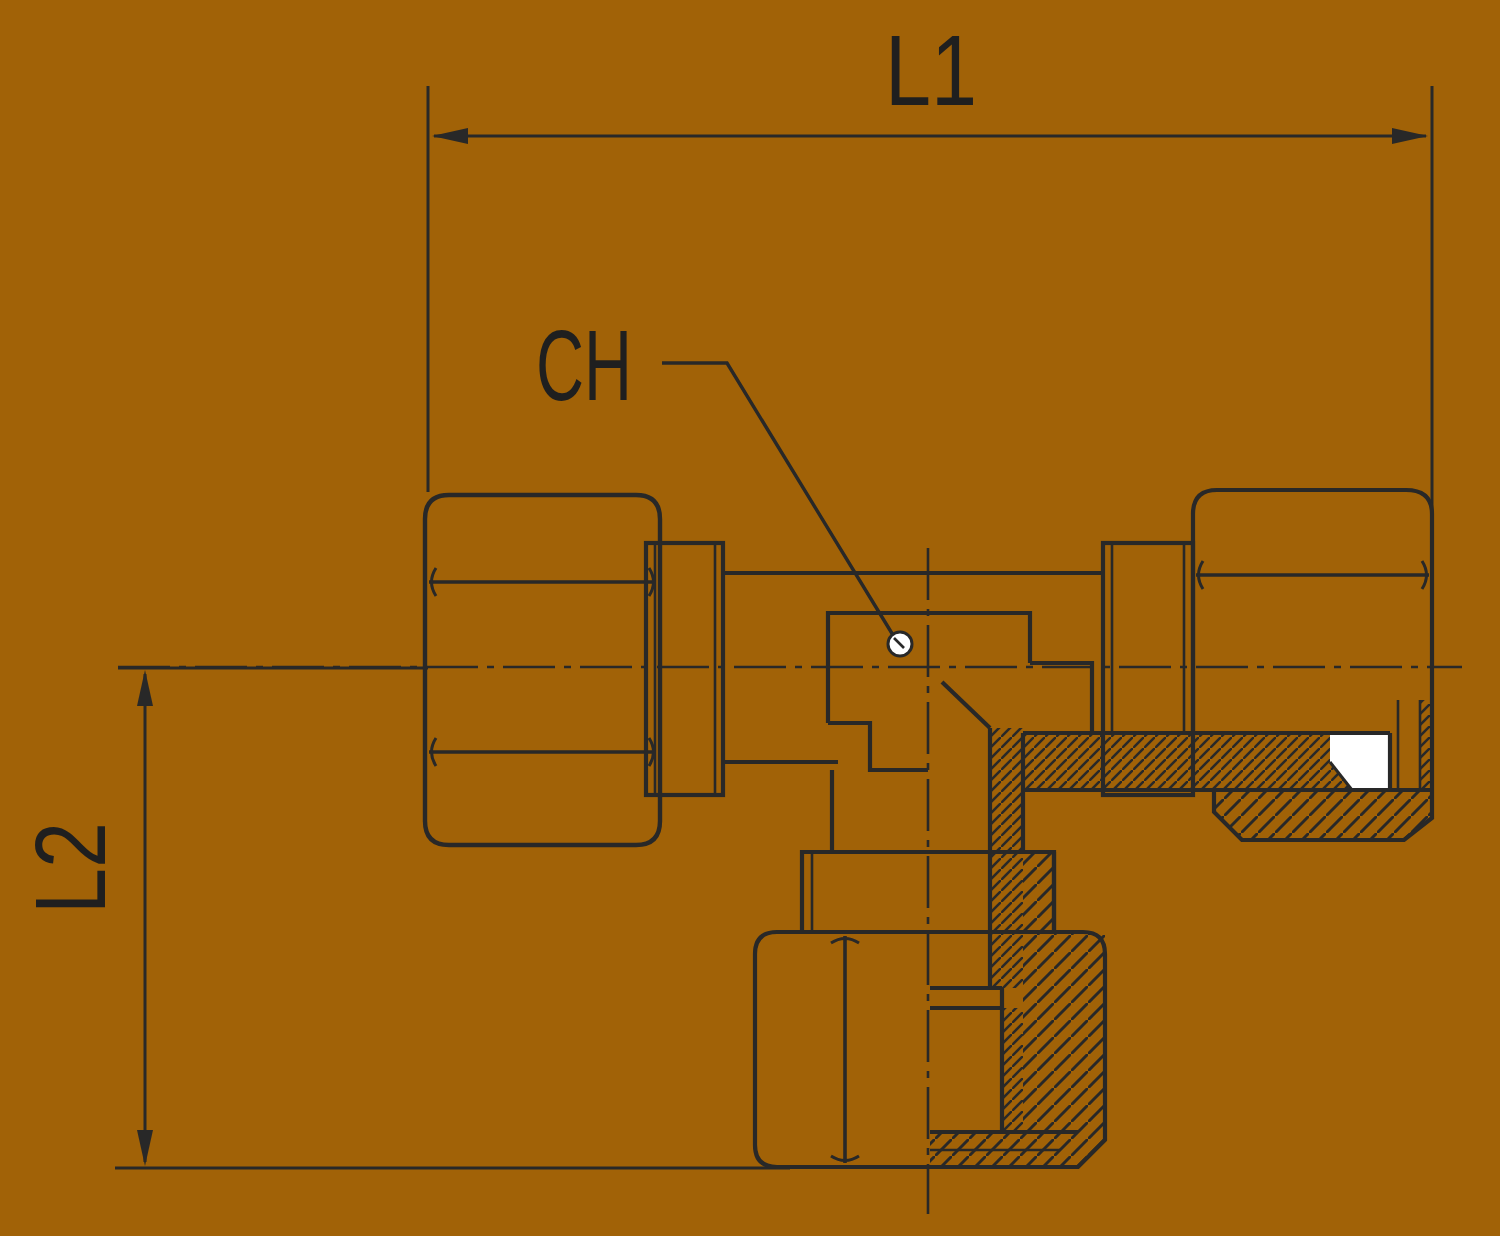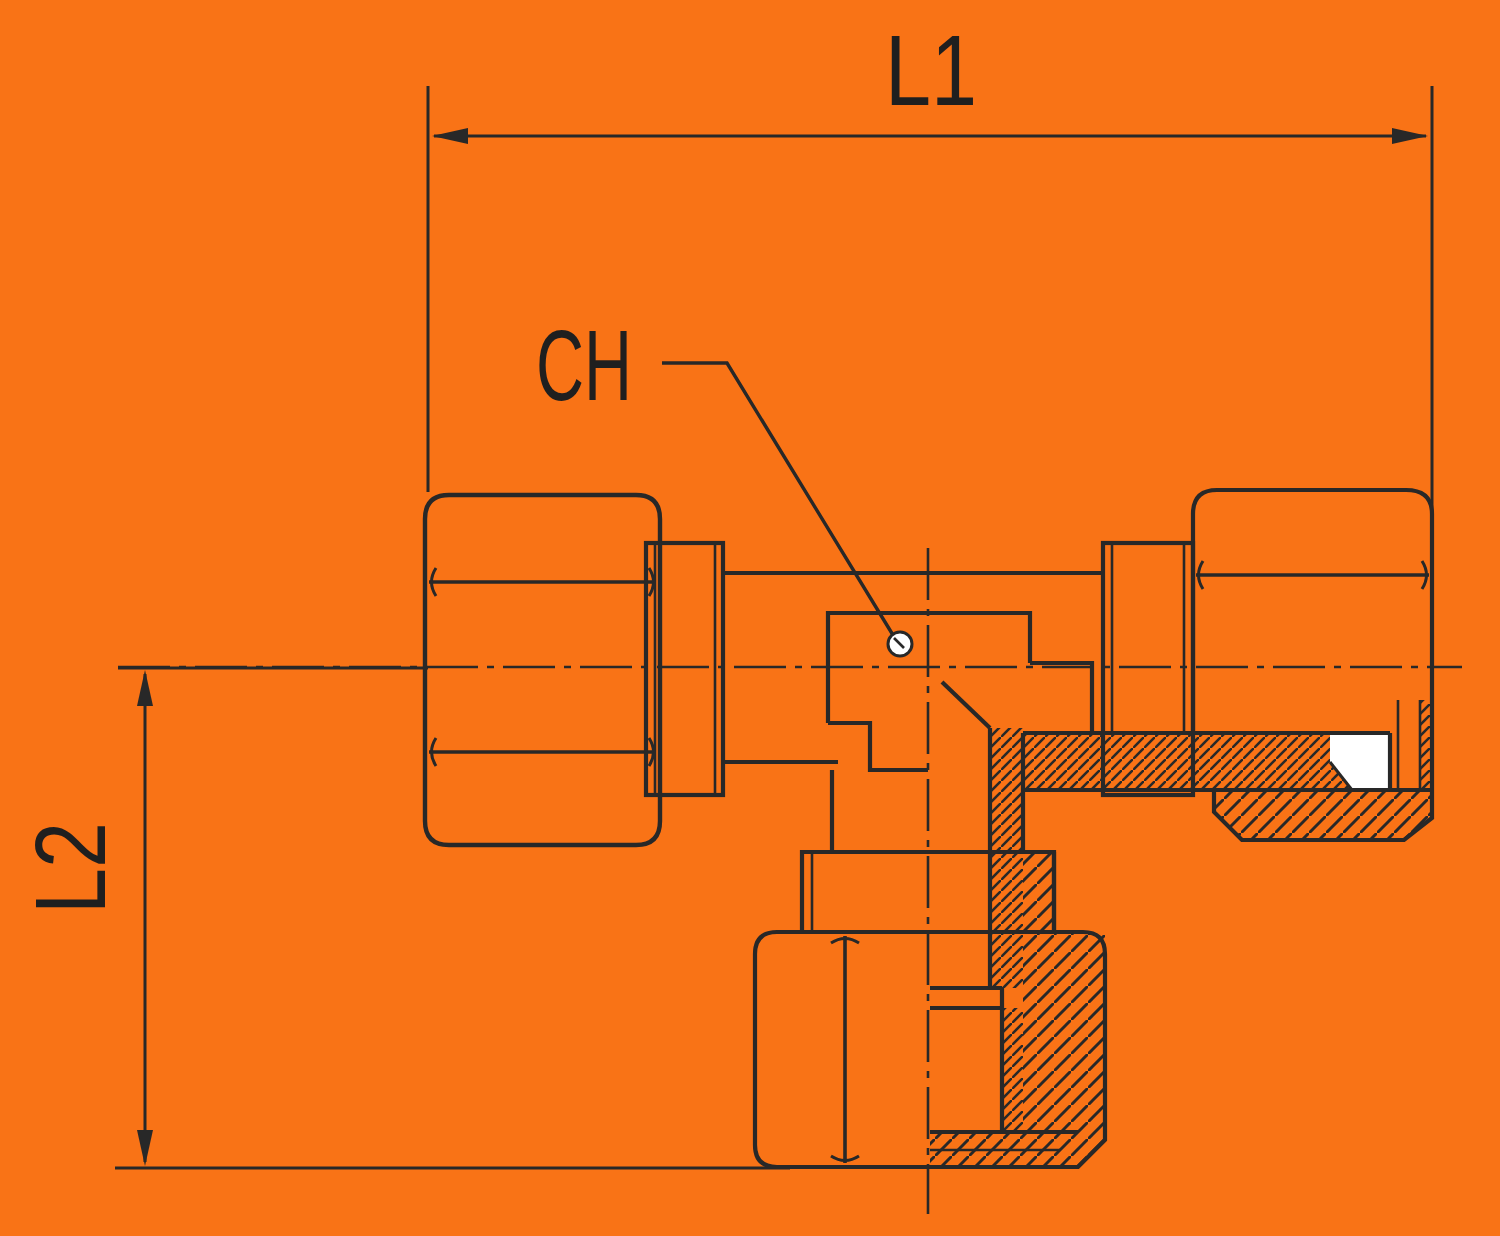--- a/index.html
+++ b/index.html
@@ -1,16 +1,16 @@
 <!DOCTYPE html>
 <html><head>
 <meta charset="utf-8">
 <style>
   html,body{margin:0;padding:0;background:#ffffff;}
-  .page{width:1500px;height:1236px;position:relative;background:#f97316;overflow:hidden;}
+  .page{width:1500px;height:1236px;position:relative;background:#a16207;overflow:hidden;}
   svg{display:block;}
   text{font-family:"Liberation Sans","DejaVu Sans",sans-serif;fill:#1f1f1f;}
 </style>
 </head>
 <body>
 
 <div class="page">
 <svg width="1500" height="1236" viewBox="0 0 1500 1236">
   <defs>
     <pattern id="hatch" patternUnits="userSpaceOnUse" width="17" height="17" patternTransform="rotate(0)">

